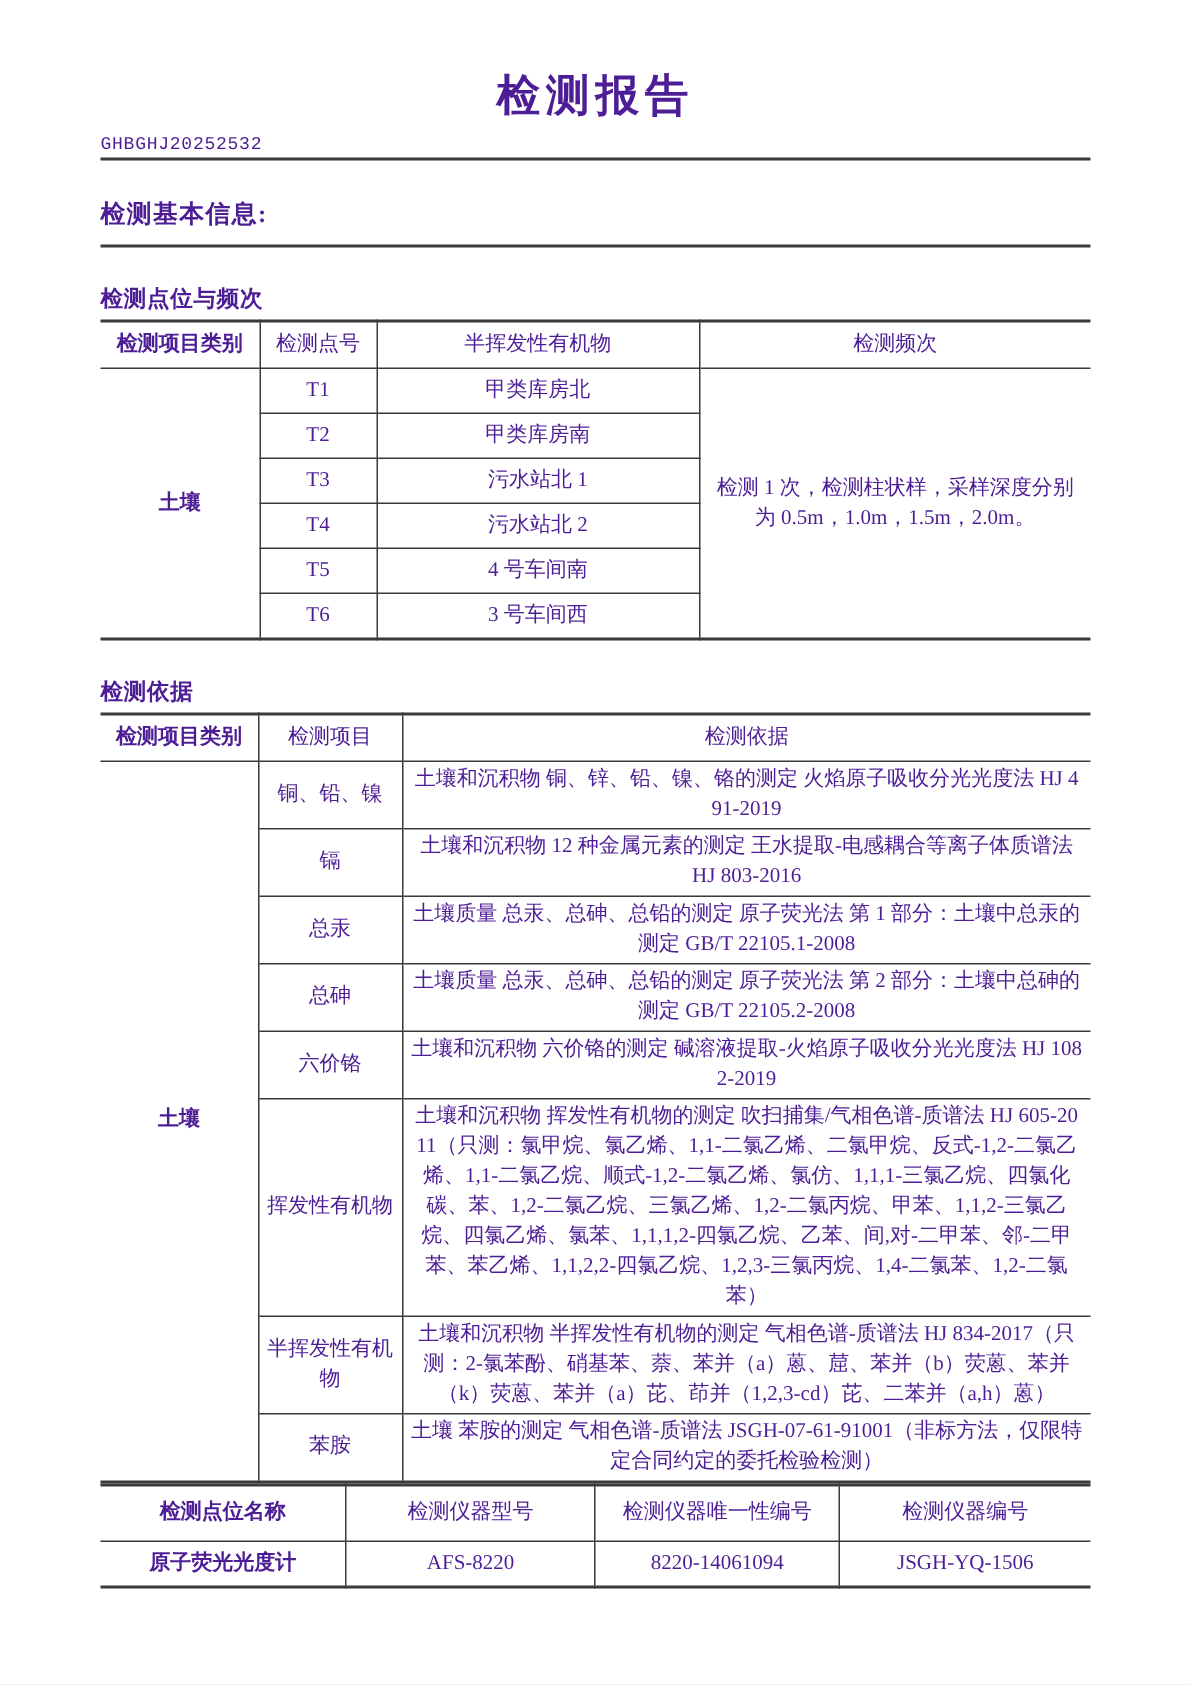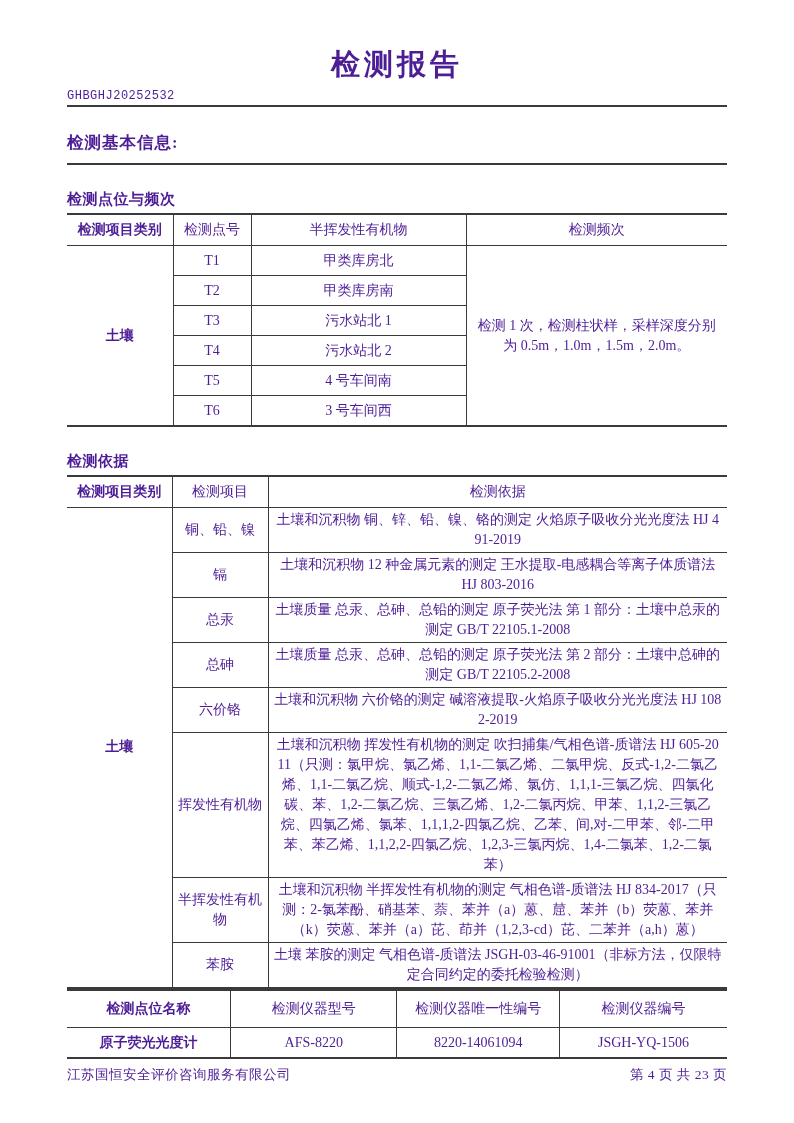--- a/index.html
+++ b/index.html
@@ -137,21 +137,21 @@
       <tr>
         <td class="item">挥发性有机物</td>
         <td class="basis edge-r">土壤和沉积物 挥发性有机物的测定 吹扫捕集/气相色谱-质谱法 HJ 605-2011（只测：氯甲烷、氯乙烯、1,1-二氯乙烯、二氯甲烷、反式-1,2-二氯乙烯、1,1-二氯乙烷、顺式-1,2-二氯乙烯、氯仿、1,1,1-三氯乙烷、四氯化碳、苯、1,2-二氯乙烷、三氯乙烯、1,2-二氯丙烷、甲苯、1,1,2-三氯乙烷、四氯乙烯、氯苯、1,1,1,2-四氯乙烷、乙苯、间,对-二甲苯、邻-二甲苯、苯乙烯、1,1,2,2-四氯乙烷、1,2,3-三氯丙烷、1,4-二氯苯、1,2-二氯苯）</td>
       </tr>
       <tr>
         <td class="item">半挥发性有机物</td>
         <td class="basis edge-r">土壤和沉积物 半挥发性有机物的测定 气相色谱-质谱法 HJ 834-2017（只测：2-氯苯酚、硝基苯、萘、苯并（a）蒽、䓛、苯并（b）荧蒽、苯并（k）荧蒽、苯并（a）芘、茚并（1,2,3-cd）芘、二苯并（a,h）蒽）</td>
       </tr>
       <tr>
         <td class="item">苯胺</td>
-        <td class="basis edge-r">土壤 苯胺的测定 气相色谱-质谱法 JSGH-03-46-91001（非标方法，仅限特定合同约定的委托检验检测）</td>
+        <td class="basis edge-r">土壤 苯胺的测定 气相色谱-质谱法 JSGH-07-61-91001（非标方法，仅限特定合同约定的委托检验检测）</td>
       </tr>
     </tbody>
   </table>
 
   <table class="tbl instruments">
     <colgroup>
         <col style="width:163px">
         <col style="width:166px">
         <col style="width:162px">
         <col style="width:167px">
@@ -167,18 +167,14 @@
     <tbody>
       <tr>
         <td class="edge-l">原子荧光光度计</td>
         <td>AFS-8220</td>
         <td>8220-14061094</td>
         <td class="edge-r">JSGH-YQ-1506</td>
       </tr>
     </tbody>
   </table>
 
-  <div class="footer">
-    <span>江苏国恒安全评价咨询服务有限公司</span>
-    <span>第 4 页 共 23 页</span>
-  </div>
 
 </div>
 
 </body></html>

